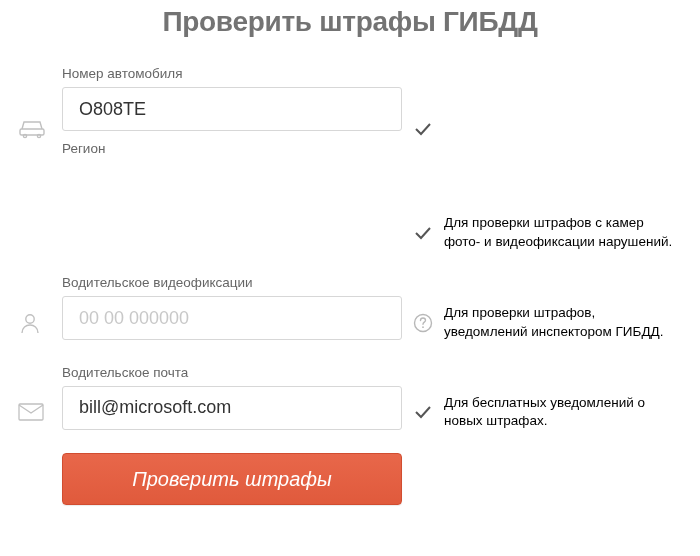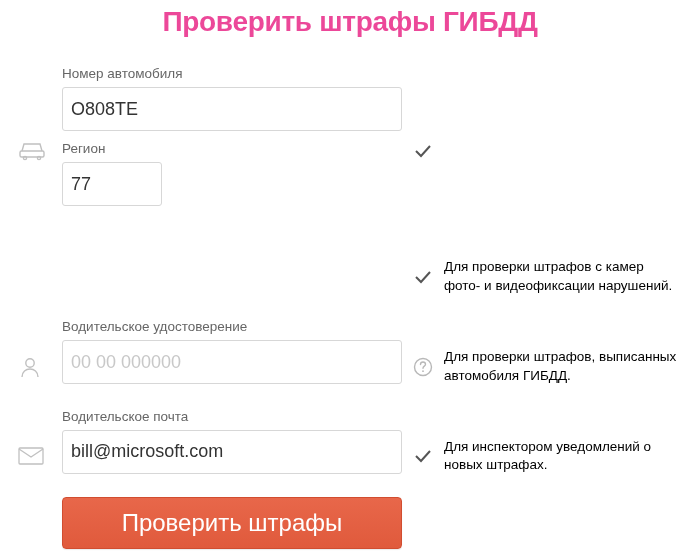--- a/index.html
+++ b/index.html
@@ -8,21 +8,21 @@
     background: #fff;
     color: #333;
     width: 700px;
     height: 556px;
     padding: 0 18px;
   }
   .page-title {
     text-align: center;
     font-size: 28px;
     font-weight: 700;
-    color: #ec4899;
+    color: #737373;
     margin-top: 6px;
     margin-bottom: 28px;
     letter-spacing: -0.3px;
   }
   .form-row {
     display: flex;
     align-items: center;
     margin-bottom: 22px;
   }
   .row-icon {
@@ -49,21 +49,21 @@
   .field.small { width: 100px; }
   .field-label {
     font-size: 13.5px;
     color: #666;
     margin-bottom: 6px;
   }
   input[type="text"] {
     height: 44px;
     border: 1px solid #d7d7d7;
     border-radius: 3px;
-    padding: 0 8px;
+    padding: 0 16px;
     font-size: 18px;
     color: #333;
     background: #fff;
     font-family: inherit;
   }
   input[type="text"]::placeholder { color: #c8c8c8; }
   .status-col {
     width: 42px;
     flex: 0 0 42px;
     display: flex;
@@ -84,24 +84,25 @@
     margin-bottom: 18px;
   }
   .submit-btn {
     margin-left: 44px;
     width: 340px;
     height: 52px;
     background: linear-gradient(#e8674a, #e05a3c);
     border: 1px solid #d14d30;
     border-radius: 4px;
     color: #fff;
-    font-size: 24px;
+    font-size: 20px;
     font-weight: 500;
     cursor: pointer;
     box-shadow: 0 1px 1px rgba(0,0,0,0.08);
+    font-style: italic;
   }
   svg { display: block; }
 </style>
 </head>
 <body>
 
 <h1 class="page-title">Проверить штрафы ГИБДД</h1>
 
 <div class="form-row">
   <div class="row-icon">
@@ -112,21 +113,20 @@
       <circle cx="21" cy="17" r="1.6"></circle>
     </svg>
   </div>
   <div class="fields">
     <div class="field grow">
       <span class="field-label">Номер автомобиля</span>
       <input type="text" value="О808ТЕ" style="">
     </div>
     <div class="field small">
       <span class="field-label">Регион</span>
-      <input type="text" value="77" style="">
     </div>
   </div>
   <div class="status-col">
     <svg width="18" height="14" viewBox="0 0 18 14" fill="none" stroke="#555" stroke-width="2">
       <path d="M2 7 L7 12 L16 2"></path>
     </svg>
   </div>
   <div class="hint-col"></div>
 </div>
 
@@ -146,50 +146,50 @@
 
 <div class="form-row">
   <div class="row-icon">
     <svg width="24" height="24" viewBox="0 0 24 24" fill="none" stroke="currentColor" stroke-width="1.4">
       <circle cx="12" cy="8" r="4.2"></circle>
       <path d="M4 22 C4 16.5 8 14 12 14 C16 14 20 16.5 20 22"></path>
     </svg>
   </div>
   <div class="fields full">
     <div class="field grow">
-      <span class="field-label">Водительское удостоверение</span>
+      <span class="field-label">Водительское видеофиксации</span>
       <input type="text" placeholder="00 00 000000" style="">
     </div>
   </div>
   <div class="status-col">
     <svg width="20" height="20" viewBox="0 0 20 20" fill="none" stroke="#b8b8b8" stroke-width="1.4">
       <circle cx="10" cy="10" r="8.5"></circle>
       <path d="M7.5 7.5 C7.5 5.8 8.8 5 10 5 C11.4 5 12.5 5.9 12.5 7.2 C12.5 9.2 10 9 10 11.2" stroke-linecap="round"></path>
       <circle cx="10" cy="14.2" r="0.9" fill="#b8b8b8" stroke="none"></circle>
     </svg>
   </div>
-  <div class="hint-col">Для проверки штрафов, выписанных автомобиля ГИБДД.</div>
+  <div class="hint-col">Для проверки штрафов, уведомлений инспектором ГИБДД.</div>
 </div>
 
 <div class="form-row">
   <div class="row-icon">
     <svg width="26" height="18" viewBox="0 0 26 18" fill="none" stroke="currentColor" stroke-width="1.3">
       <rect x="1" y="1" width="24" height="16" rx="1"></rect>
       <path d="M1 2 L13 10 L25 2"></path>
     </svg>
   </div>
   <div class="fields full">
     <div class="field grow">
       <span class="field-label">Водительское почта</span>
       <input type="text" value="bill@microsoft.com" style="">
     </div>
   </div>
   <div class="status-col">
     <svg width="18" height="14" viewBox="0 0 18 14" fill="none" stroke="#555" stroke-width="2">
       <path d="M2 7 L7 12 L16 2"></path>
     </svg>
   </div>
-  <div class="hint-col">Для инспектором уведомлений о новых штрафах.</div>
+  <div class="hint-col">Для бесплатных уведомлений о новых штрафах.</div>
 </div>
 
 <div class="submit-row">
   <button class="submit-btn">Проверить штрафы</button>
 </div>
 
 </body></html>

